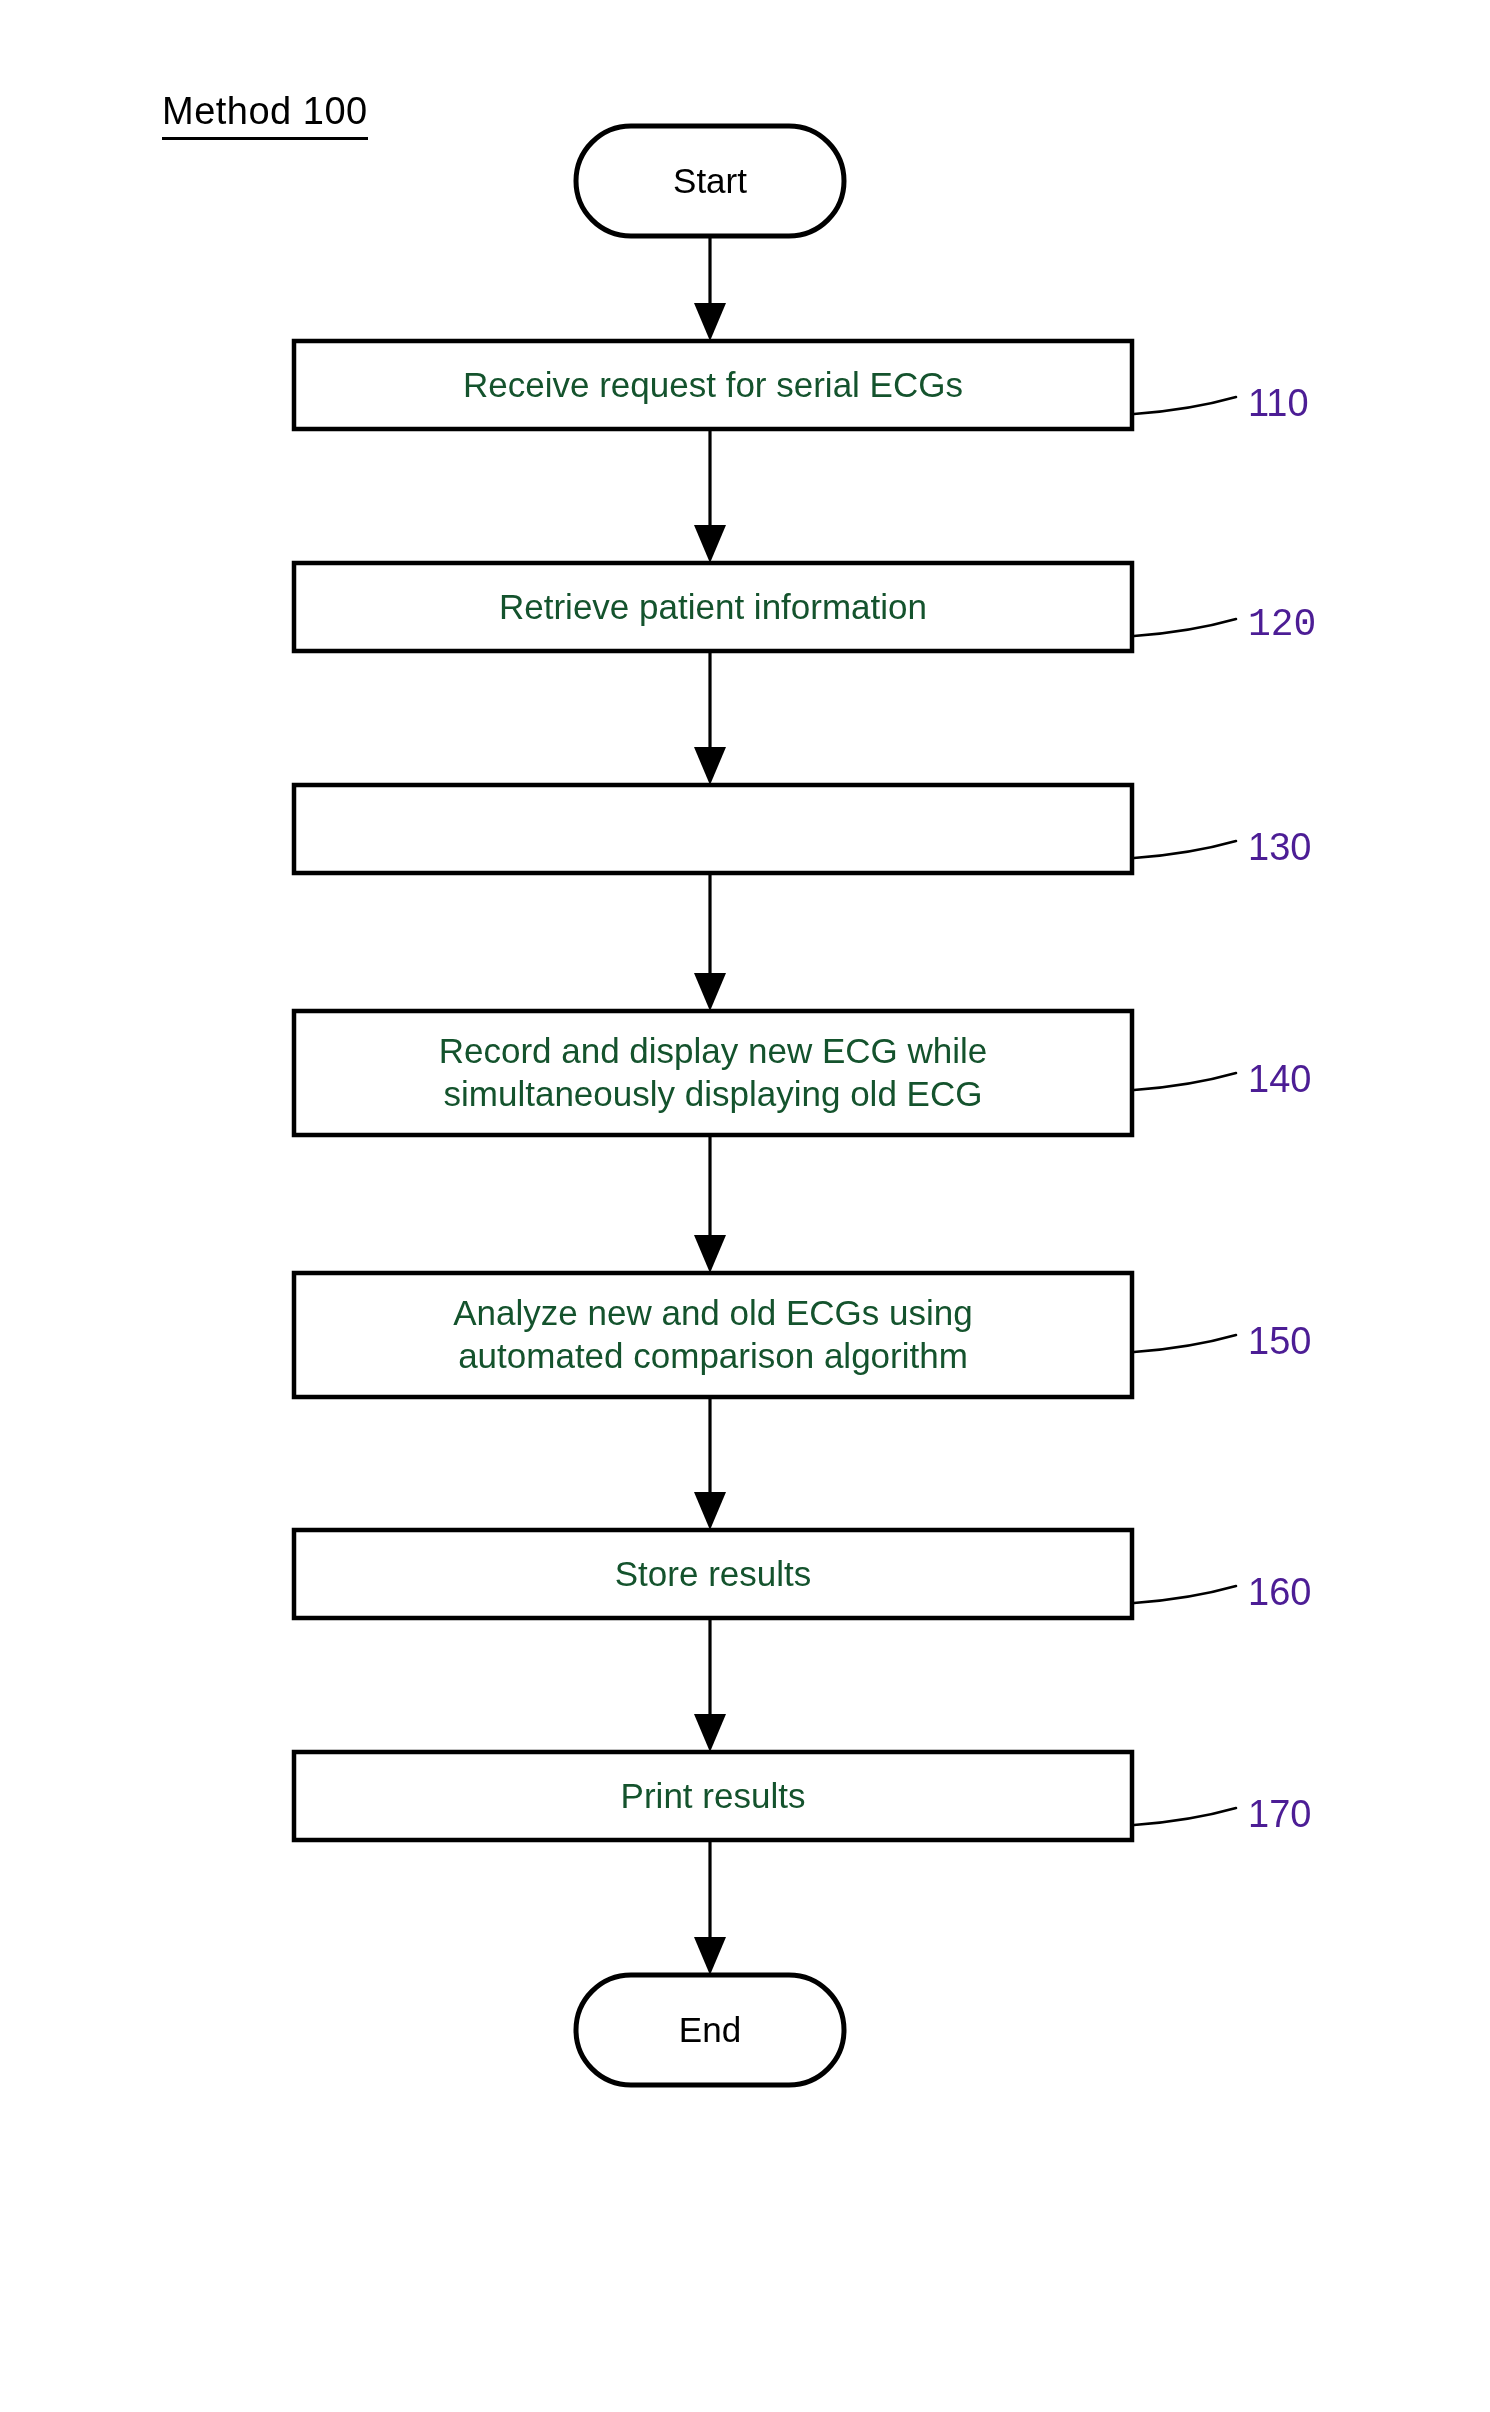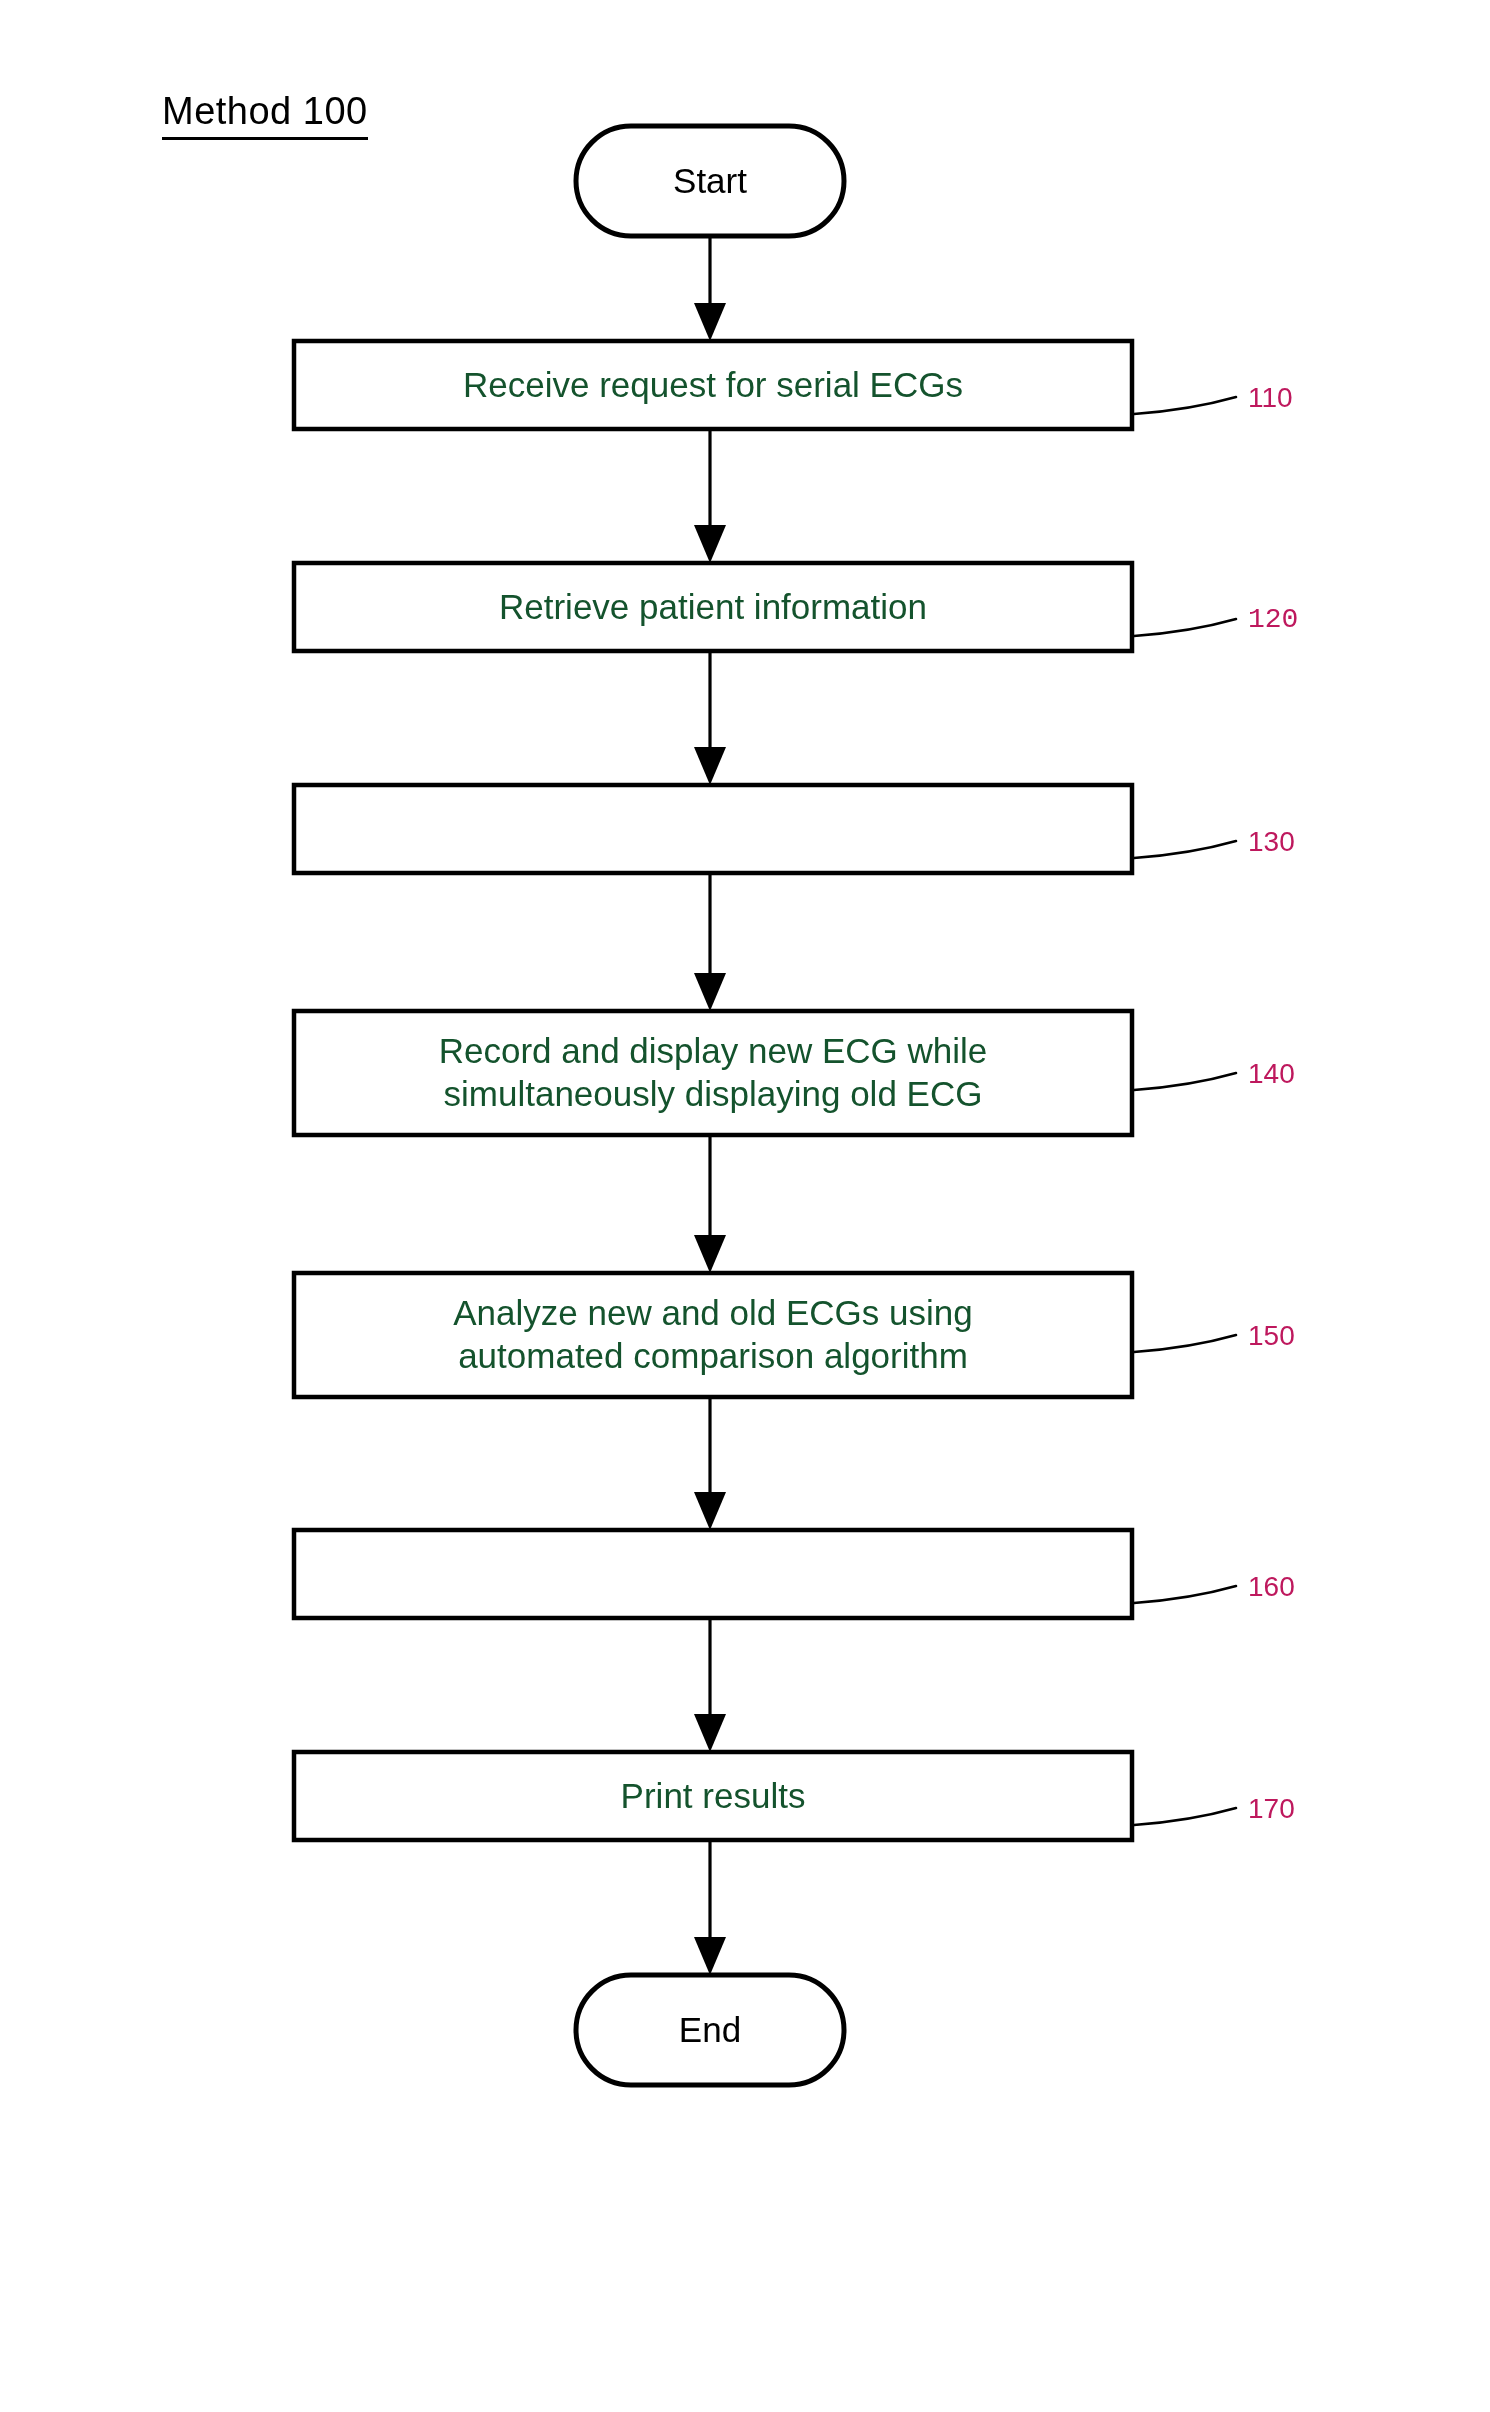--- a/index.html
+++ b/index.html
@@ -89,23 +89,23 @@
     align-items: center;
     justify-content: center;
     text-align: center;
     font-size: 35px;
     color: #000;
   }
 
   
   .ref-num {
     position: absolute;
-    font-size: 28px;
+    font-size: 38px;
     line-height: 1;
-    color: #be185d;
+    color: #4c1d95;
     white-space: nowrap;
   }
 
   
   #figure-caption {
     position: absolute;
     left: 0;
     top: 2216px;
     width: 1490px;
     text-align: center;
@@ -204,20 +204,21 @@
 
   <div class="node-text" style="left:294px; top:563px; width:838px; height:88px;">Retrieve patient information</div>
 
 
   <div class="node-text" style="left:294px; top:1011px; width:838px; height:124px;">Record and display new ECG while
 simultaneously displaying old ECG</div>
 
   <div class="node-text" style="left:294px; top:1273px; width:838px; height:124px;">Analyze new and old ECGs using
 automated comparison algorithm</div>
 
+  <div class="node-text" style="left:294px; top:1530px; width:838px; height:88px;">Store results</div>
 
   <div class="node-text" style="left:294px; top:1752px; width:838px; height:88px;">Print results</div>
 
   <div class="terminator-text" style="left:576px; top:1975px; width:268px; height:110px;">End</div>
 
   <div class="ref-num" style="left:1248px; top:384px;">110</div>
 
   <div class="ref-num" style="left:1248px; top:606px;font-family:Liberation Mono, monospace;">120</div>
 
   <div class="ref-num" style="left:1248px; top:828px;">130</div>

